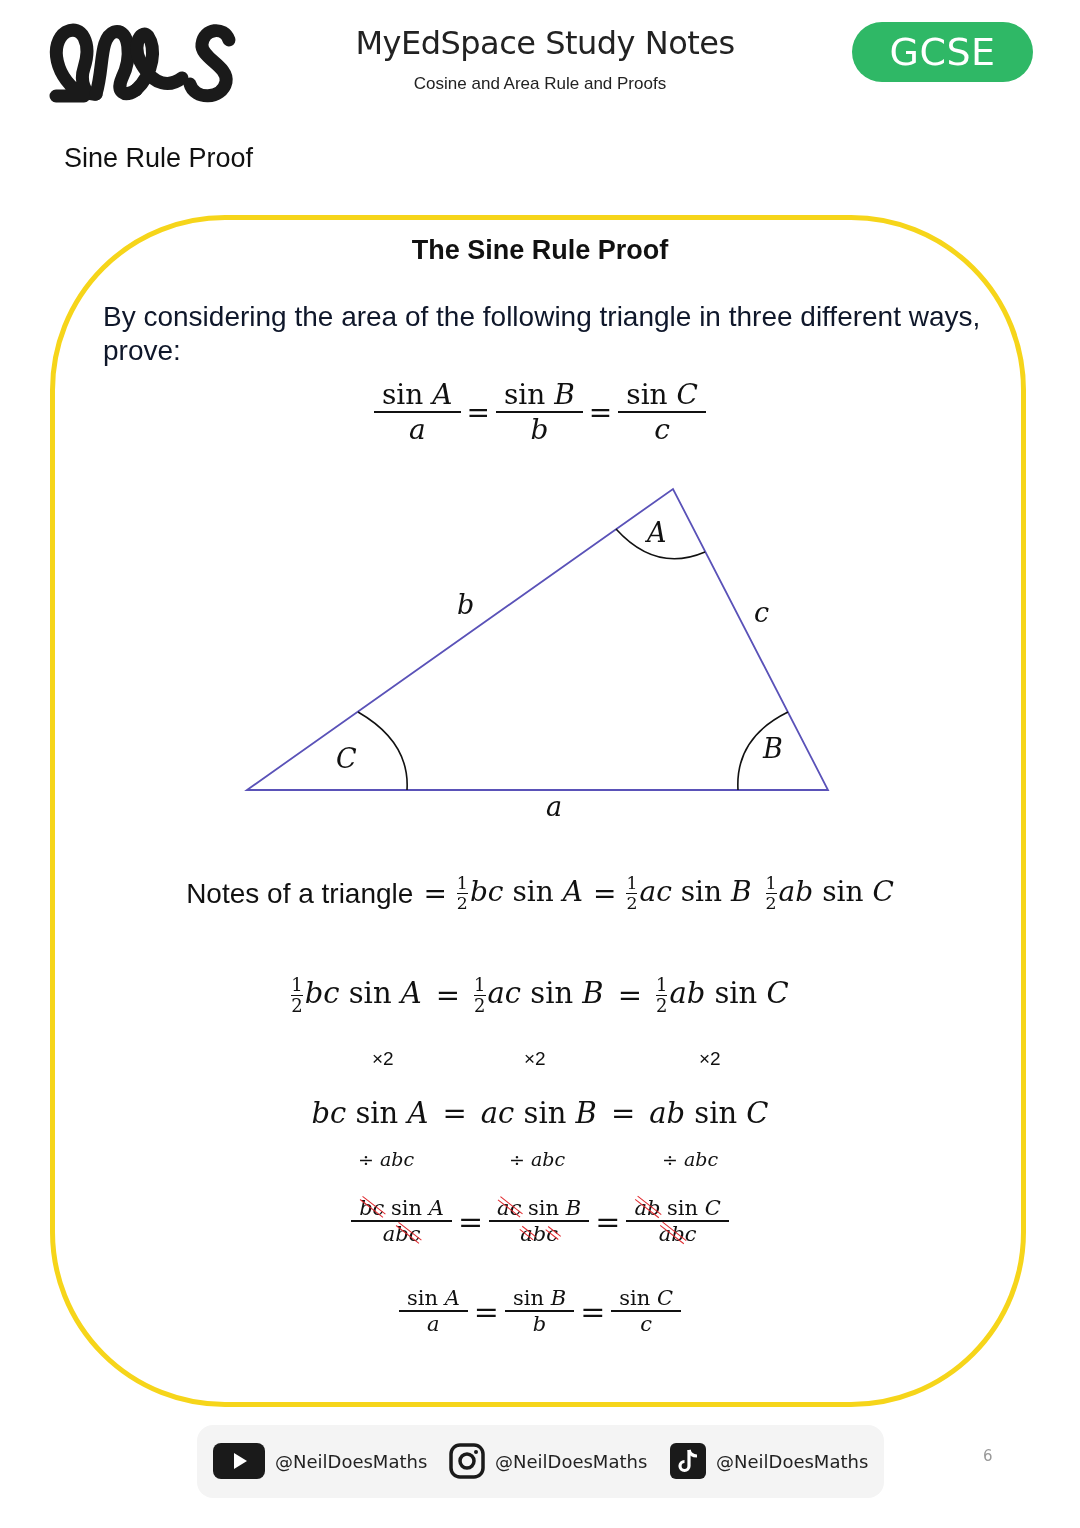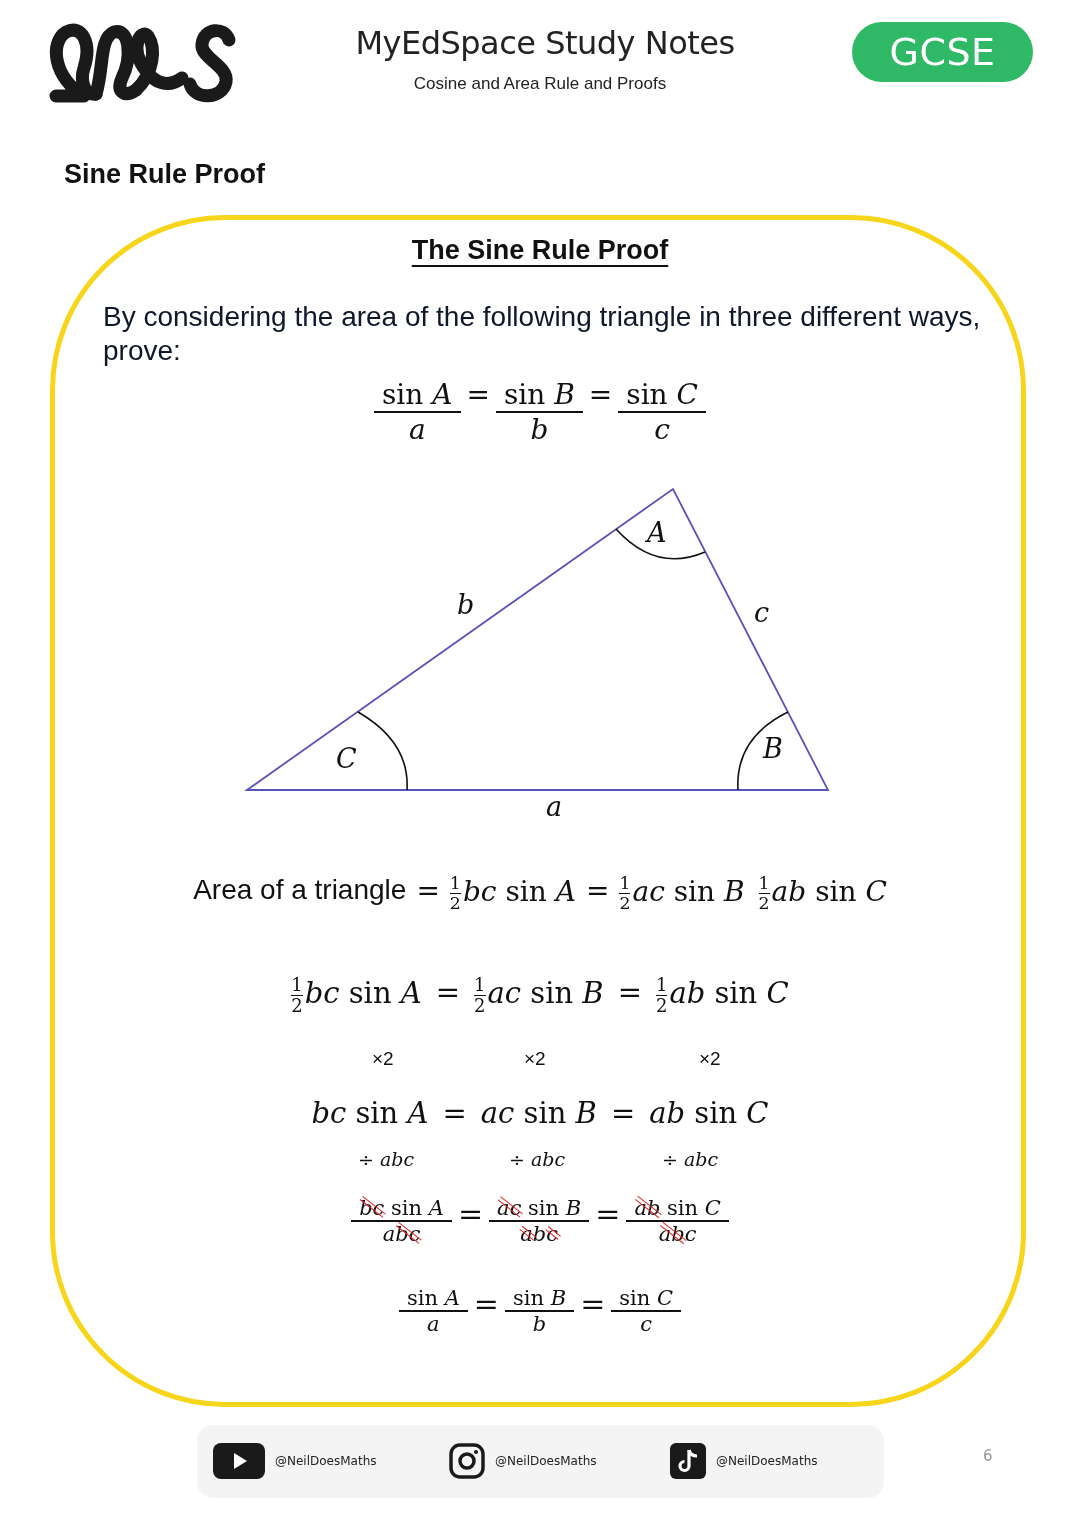--- a/index.html
+++ b/index.html
@@ -2,39 +2,39 @@
 <html><head>
 <meta charset="utf-8">
 <style>
   html, body { margin: 0; padding: 0; background: #ffffff; }
   body { width: 1080px; height: 1528px; position: relative; overflow: hidden; font-family: "Liberation Sans", sans-serif; color: #111; }
   .abs { position: absolute; }
   .logo { left: 44px; top: 18px; width: 200px; height: 90px; }
   .brand-title { left: 0; width: 1090px; top: 24px; text-align: center; font-family: "DejaVu Sans", sans-serif; font-size: 32px; color: #222; letter-spacing: -0.5px; font-weight: normal; }
   .brand-sub { left: 0; width: 1080px; top: 74px; text-align: center; font-family: "Liberation Sans", sans-serif; font-size: 17px; color: #222; }
   .badge { left: 852px; top: 22px; width: 181px; height: 60px; background: #2fb866; border-radius: 36px; color: #fff; font-family: "DejaVu Sans", sans-serif; font-size: 38px; display: flex; align-items: center; justify-content: center; letter-spacing: 0.5px; }
-  .section-title { left: 64px; top: 143px; font-family: "Liberation Sans", sans-serif; font-weight: bold; font-size: 27px; color: #111; margin-top: 16px; }
+  .section-title { left: 64px; top: 143px; font-family: "Liberation Sans", sans-serif; font-weight: normal; font-size: 27px; color: #111; }
   .card { left: 50px; top: 215px; width: 966px; height: 1182px; border: 5px solid #f6d51a; border-radius: 175px; }
   .card-title { left: 0; width: 1080px; top: 235px; text-align: center; font-weight: bold; font-size: 27px; }
-  .card-title span { text-decoration: underline; text-underline-offset: 6px; text-decoration-thickness: 2px; }
+  .card-title span { text-underline-offset: 6px; text-decoration-thickness: 2px; }
   .intro { left: 103px; top: 300px; width: 900px; font-size: 28px; line-height: 34px; color: #0f172a; }
   .math { font-family: "DejaVu Serif", "Liberation Serif", serif; color: #111; }
   .math i { font-style: italic; }
   .frac { display: inline-flex; flex-direction: column; align-items: center; vertical-align: middle; }
   .frac .num { padding: 0 4px; }
   .frac .den { border-top: 2px solid #111; padding: 0 4px; width: 100%; text-align: center; }
-  .row { position: absolute; left: 0; width: 1080px; display: flex; justify-content: center; }
+  .row { position: absolute; left: 0; width: 1080px; display: flex; justify-content: center; align-items: center; }
   .eq { margin: 0 10px; }
   .small-frac { display: inline-flex; flex-direction: column; align-items: center; vertical-align: middle; font-size: 0.62em; line-height: 1.1; margin-right: 2px; }
   .small-frac .den { border-top: 1.5px solid #111; width: 100%; text-align: center; }
   .strike { position: relative; color: #111; }
   .strike::after { content: ""; position: absolute; left: -2px; right: -2px; top: 50%; border-top: 1.5px solid #e0262b; transform: rotate(38deg); }
   .strike::before { content: ""; position: absolute; left: -2px; right: -2px; top: 50%; border-top: 1.5px solid #e0262b; transform: rotate(38deg) translateY(-4px); }
   .footer { left: 197px; top: 1425px; width: 687px; height: 73px; background: #f4f4f4; border-radius: 16px; }
-  .social { position: absolute; top: 18px; display: flex; align-items: center; gap: 10px; font-family: "DejaVu Sans", sans-serif; font-size: 12px; color: #222; }
+  .social { position: absolute; top: 18px; display: flex; align-items: center; gap: 10px; font-family: "DejaVu Sans", sans-serif; font-size: 18px; color: #222; }
   .page-num { left: 983px; top: 1447px; font-family: "DejaVu Sans", sans-serif; font-size: 15px; color: #999; }
 </style>
 </head>
 <body>
 
 <div class="abs logo">
   <svg width="200" height="90" viewBox="0 0 200 90">
     <g fill="none" stroke="#1a1a1a" stroke-width="13" stroke-linecap="round" stroke-linejoin="round">
       <path d="M12 78 L40 78 C10 60 5 25 22 14 C38 6 48 25 40 50 C36 62 40 78 52 76"></path>
       <path d="M52 76 C60 50 55 20 70 14 C86 10 88 40 78 60 C72 74 80 80 92 72"></path>
@@ -80,21 +80,21 @@
     <text x="647" y="542">A</text>
     <text x="763" y="758">B</text>
     <text x="336" y="768">C</text>
     <text x="546" y="816">a</text>
     <text x="457" y="614">b</text>
     <text x="754" y="622">c</text>
   </g>
 </svg>
 
 <div class="row" style="top:874px; font-size:28px; left:0;">
-  <span style="font-family:'Liberation Sans', sans-serif;">Area of a triangle</span>
+  <span style="font-family:'Liberation Sans', sans-serif;">Notes of a triangle</span>
   <span class="math eq">=</span>
   <span class="math">
     <span class="small-frac">
         <span>1</span>
         <span class="den">2</span>
       </span><i>bc</i> <span>sin</span> <i>A</i>
   </span>
   <span class="math eq">=</span>
   <span class="math">
     <span class="small-frac">

